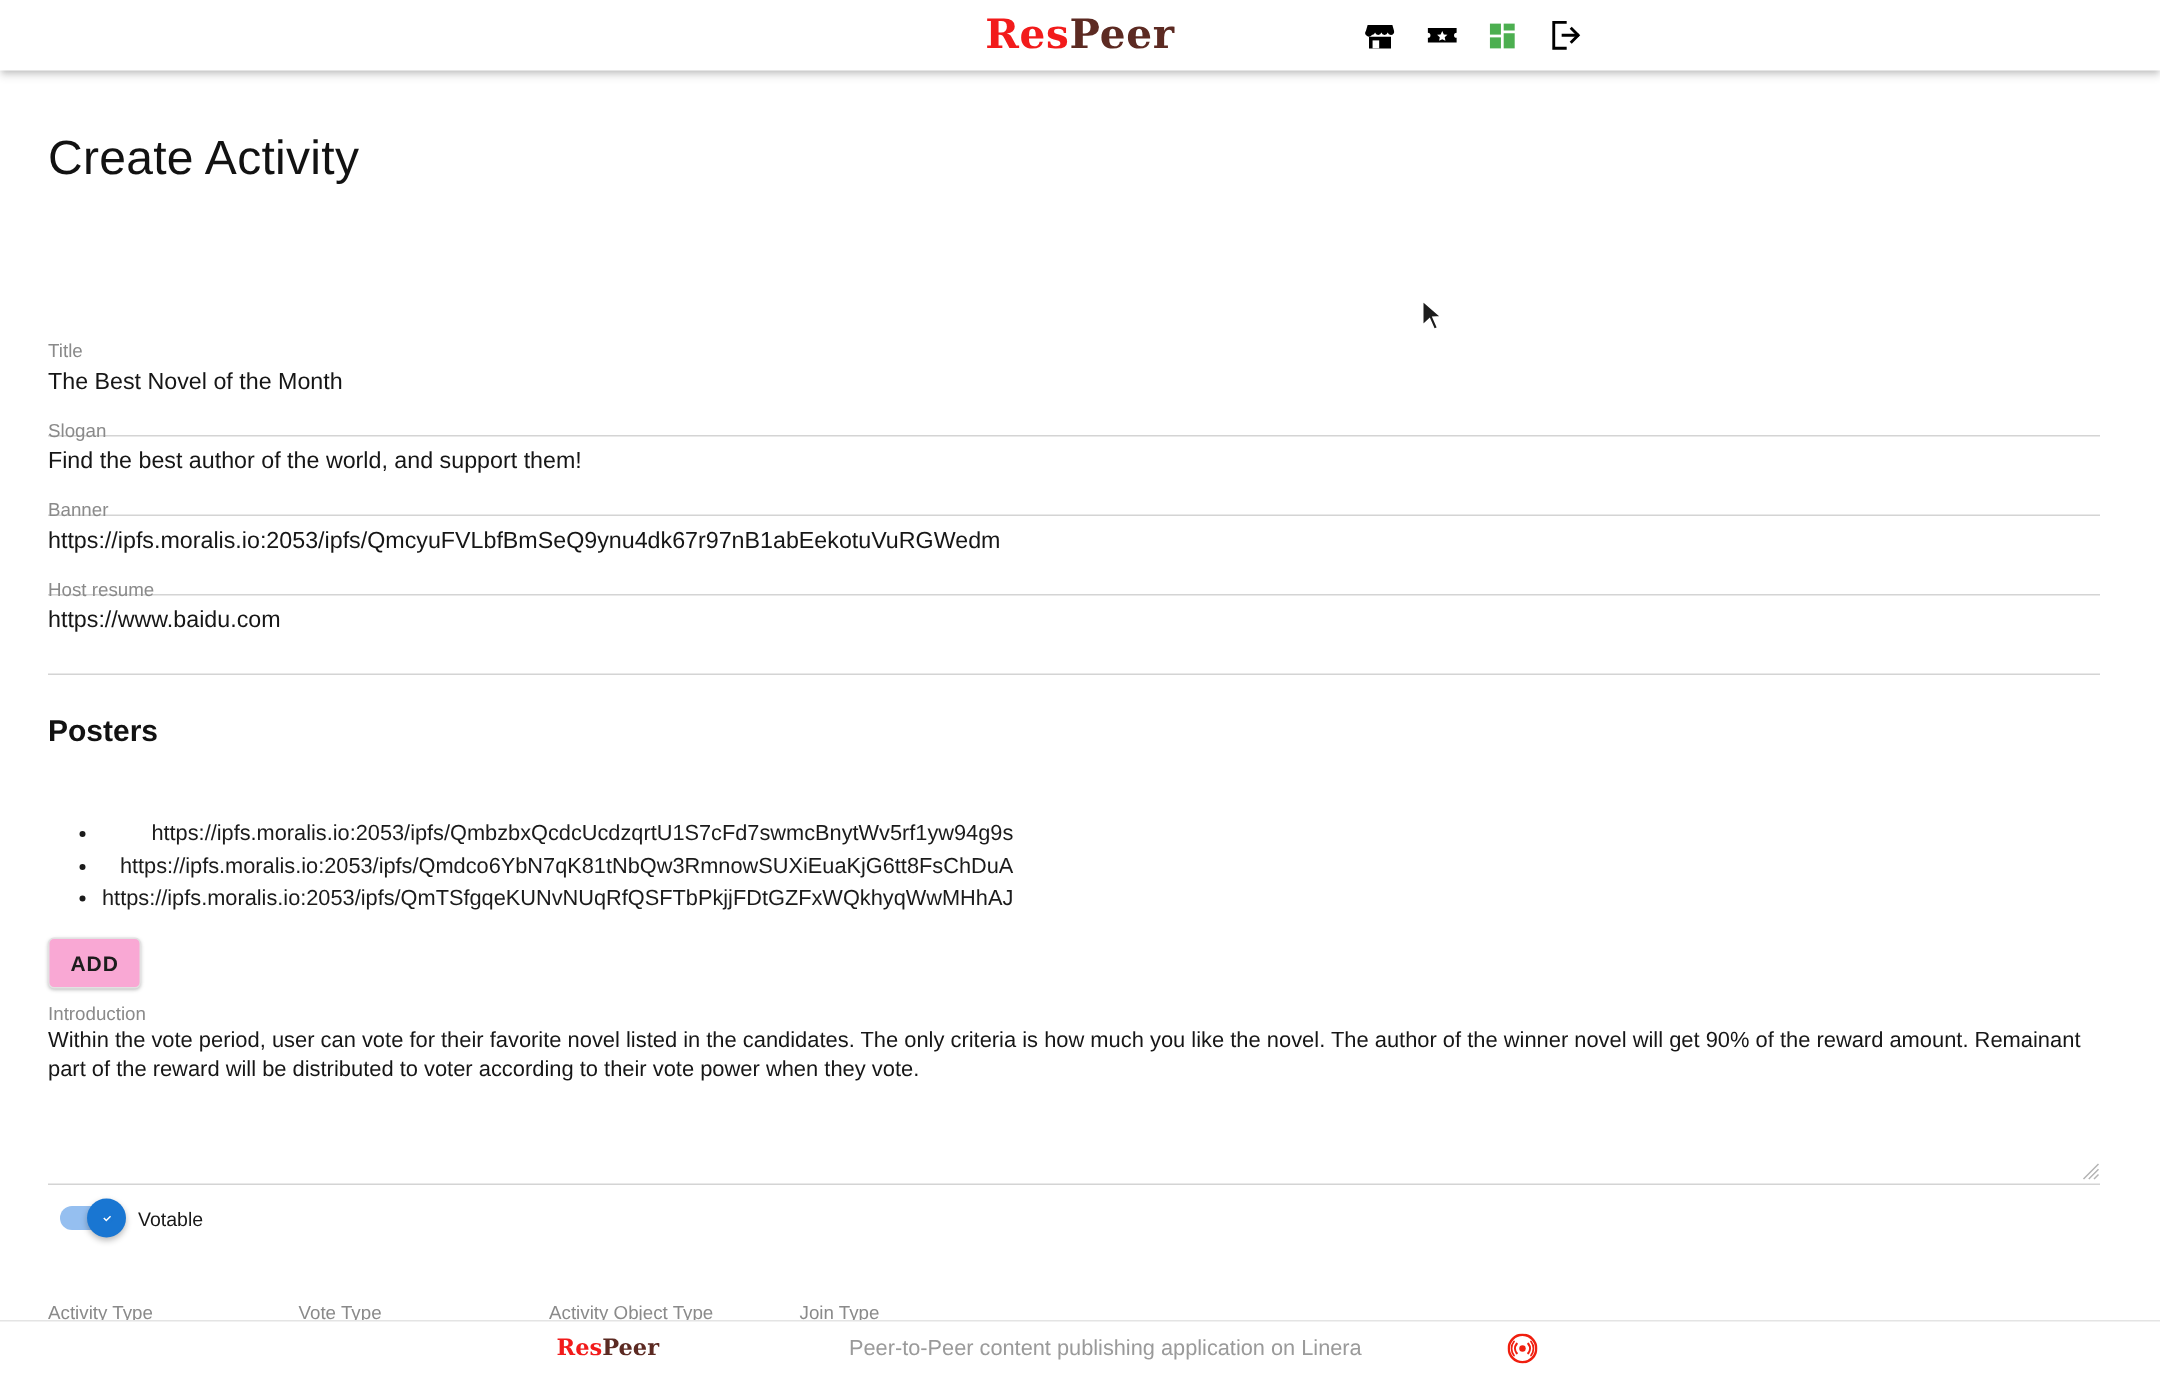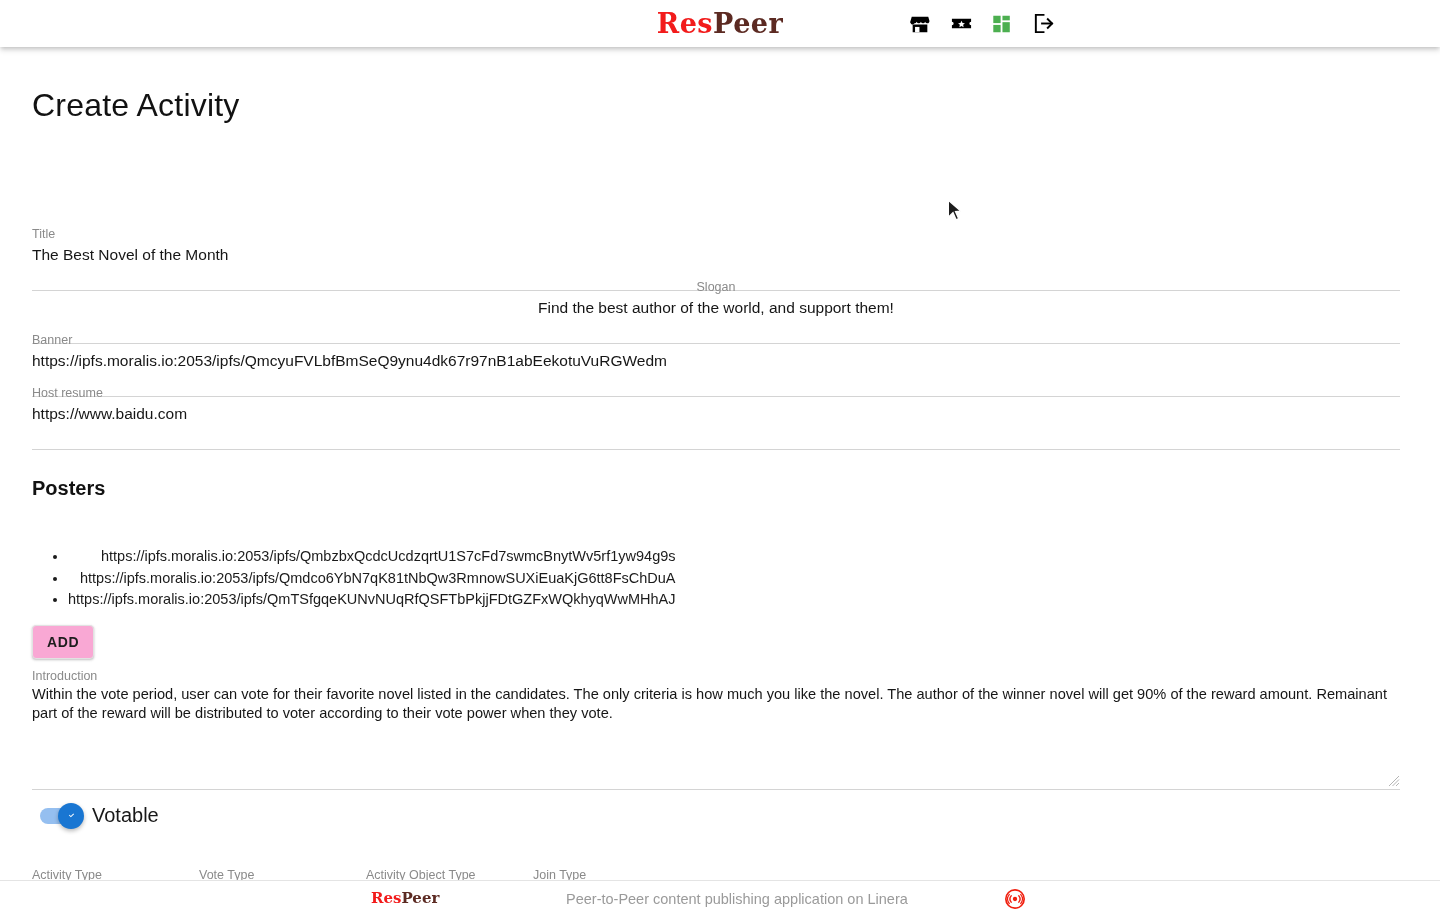--- a/index.html
+++ b/index.html
@@ -83,21 +83,21 @@
     color: #161616;
     line-height: 21px;
     padding-bottom: 25px;
     border-bottom: 1px solid #d4d4d4;
     white-space: nowrap;
     overflow: hidden;
     cursor: text;
   }
 
   #f-title    { top: 180px; }
-  #f-slogan   { top: 233px; text-align: center; }
+  #f-slogan   { top: 233px; }
   #f-banner   { top: 286px; }
   #f-host     { top: 339px; }
 
   
   .section-title {
     position: absolute;
     left: 32px; top: 430px;
     font-size: 20px;
     font-weight: 700;
     color: #121212;
@@ -185,21 +185,21 @@
     right: -4px; top: -5px;
     width: 26px; height: 26px;
     border-radius: 50%;
     background: #1976d2;
     box-shadow: 0 2px 4px rgba(0,0,0,.28);
     display: flex;
     align-items: center;
     justify-content: center;
   }
   .toggle-label {
-    font-size: 20px;
+    font-size: 13px;
     color: #181818;
   }
 
   
   .select {
     position: absolute;
     top: 797px;
     width: 151px;
   }
   .select-label {

